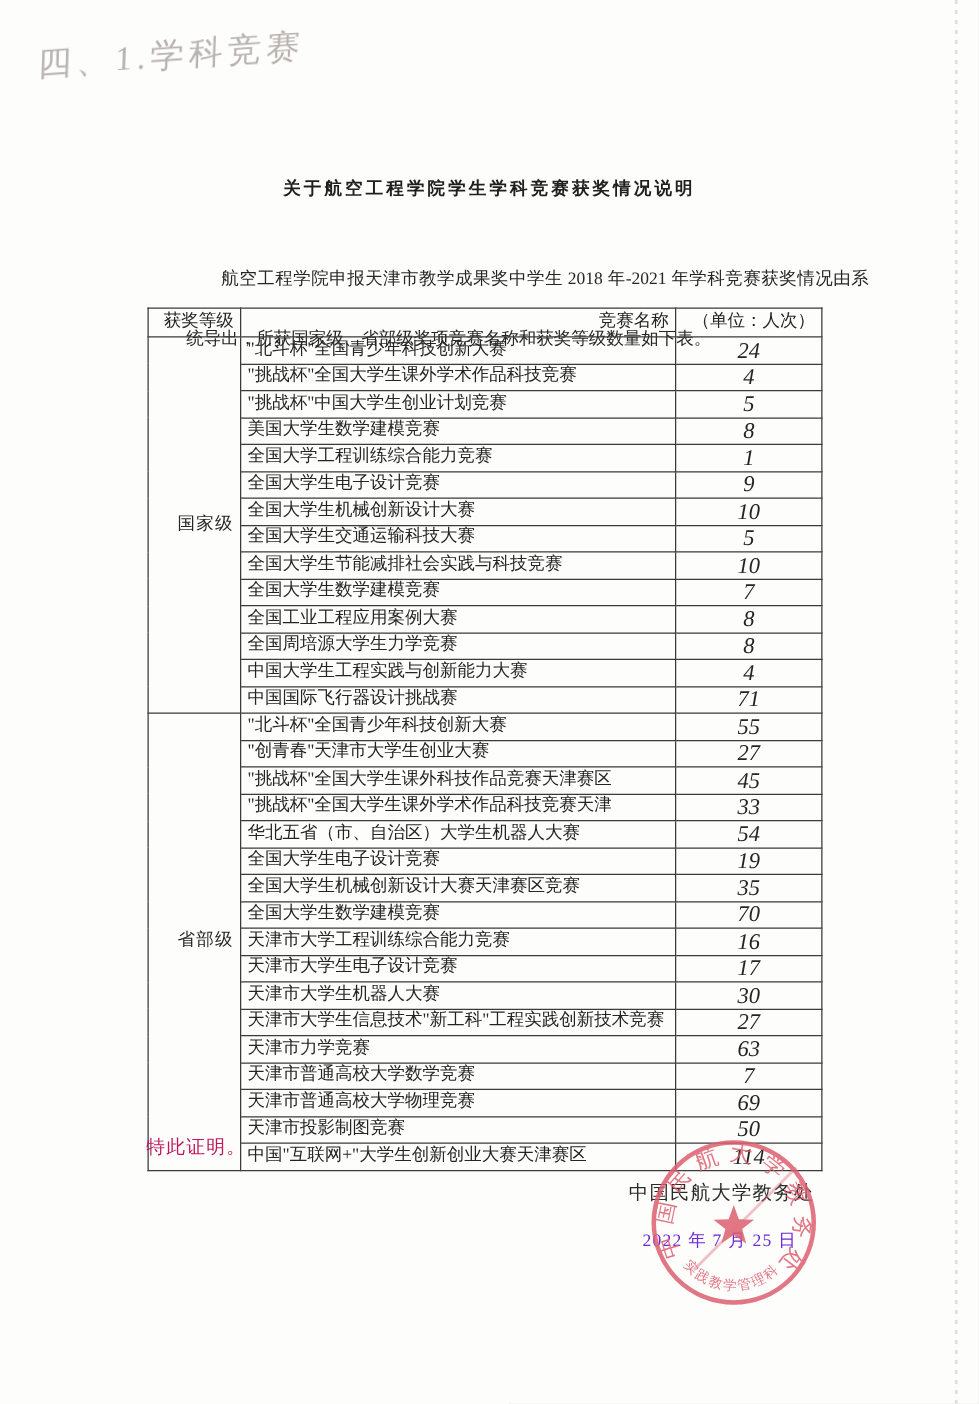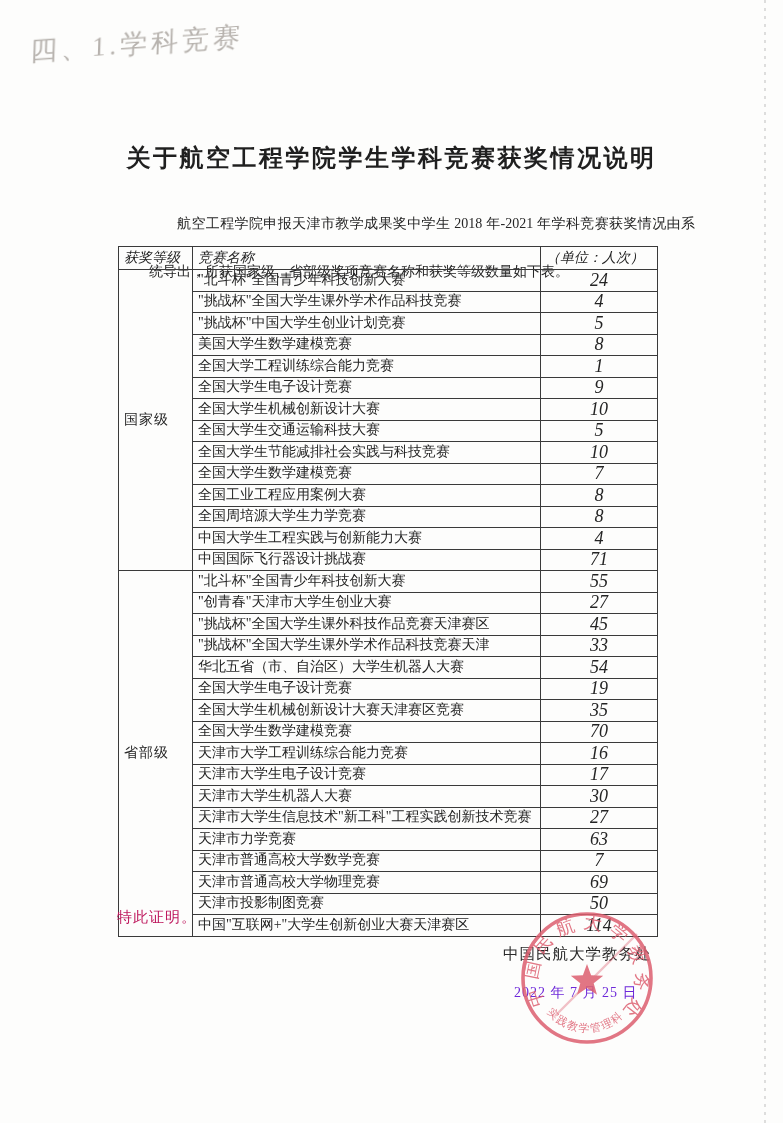--- a/index.html
+++ b/index.html
@@ -24,21 +24,21 @@
     font-family:cursive;
     font-size:27px;color:#a09a94;opacity:.75;
     transform:rotate(-4deg) skewX(-6deg);
     letter-spacing:4px;
     filter:blur(.4px);
     white-space:nowrap;
   }
   .doc-title{
     position:absolute;left:0;top:142px;width:100%;
     text-align:center;
-    font-size:24px;font-weight:700;letter-spacing:2.5px;
+    font-size:14px;font-weight:700;letter-spacing:2.5px;
     color:#1f1f1f;
   }
   .intro{
     position:absolute;left:117px;top:186px;width:546px;
     font-size:14px;line-height:48px;
     text-indent:2em;text-align:justify;
     color:#262626;
     margin-left:32px;
   }
   .awards-table{
@@ -46,22 +46,22 @@
     border-collapse:collapse;table-layout:fixed;
     width:539px;
     font-size:14px;color:#242424;
   }
   .awards-table th,.awards-table td{
     border:1.5px solid #3a3a3a;
     padding:0 5px;
     height:20.5px;line-height:1.05;
     overflow:hidden;white-space:nowrap;
   }
-  .awards-table th{font-weight:400;text-align:left;height:22px;font-style:italic;}
-  .level-cell{text-align:left;letter-spacing:1px;}
+  .awards-table th{font-weight:400;text-align:right;height:22px;}
+  .level-cell{text-align:right;letter-spacing:1px;}
   .name-cell{text-align:left;}
   .count-cell{text-align:center;font-size:18px;font-style:italic;}
   .closing{
     position:absolute;left:117px;top:908px;
     font-size:15px;color:#be185d;letter-spacing:1px;
   }
   .issuer{
     position:absolute;left:503px;top:944px;
     font-size:15.5px;color:#2a2a2a;letter-spacing:1px;
     white-space:nowrap;

